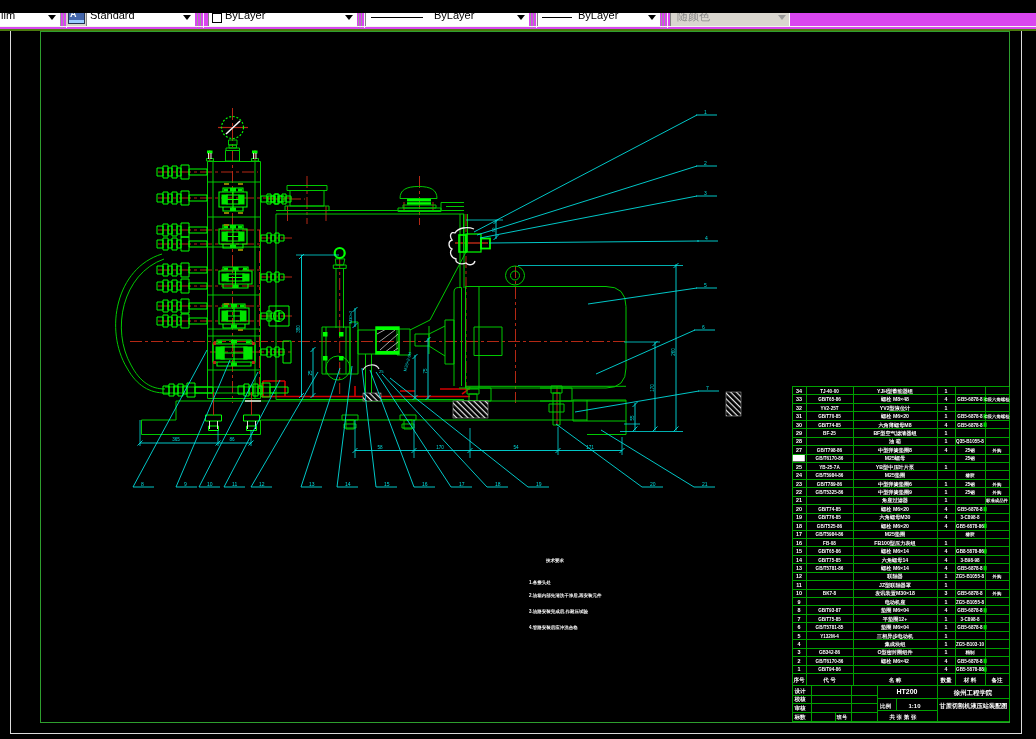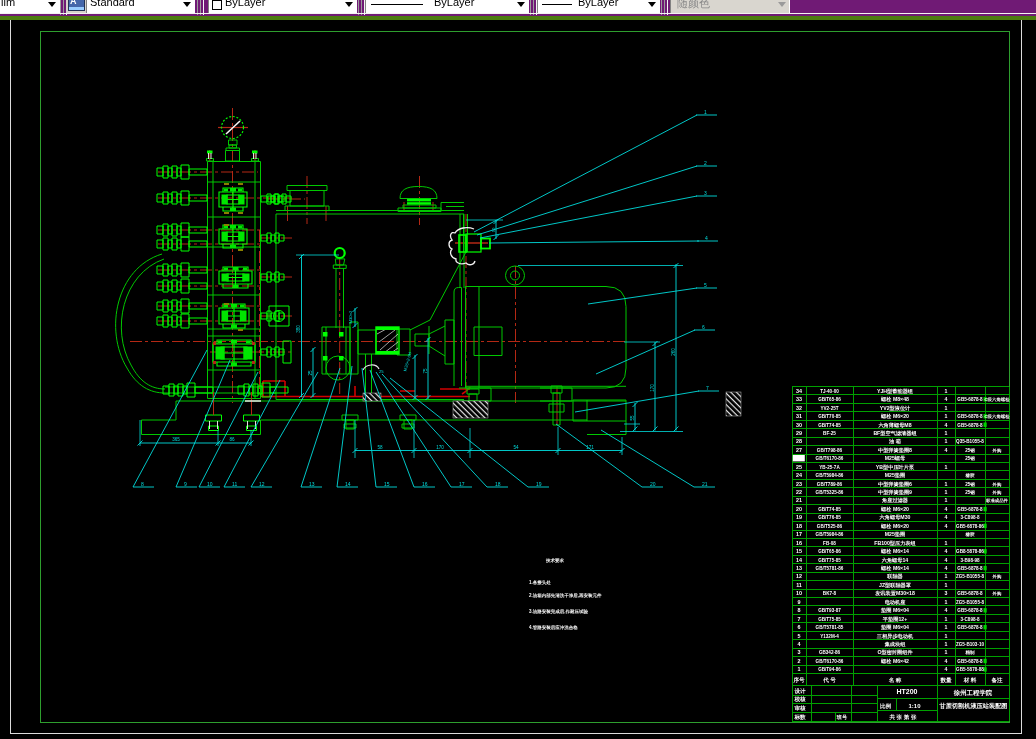--- a/index.html
+++ b/index.html
@@ -1,14 +1,14 @@
 <!DOCTYPE html>
 <html><head><meta charset="utf-8"><style>
 html,body{margin:0;padding:0;background:#000;width:1036px;height:739px;overflow:hidden;position:relative}
-#tb{position:absolute;left:0;top:0;width:1036px;height:16px;background:#701a75;border-bottom:4px solid #4d7c0f;overflow:hidden}
+#tb{position:absolute;left:0;top:13px;width:1036px;height:16px;background:#d946ef;border-bottom:2px solid #4d7c0f;overflow:hidden}
 #tb .hl{position:absolute;left:0;top:13px;width:100%;height:1px;background:#f4f3f0}
 svg{position:absolute;left:0;top:0}
 </style></head><body>
 <svg width="1036" height="739" viewBox="0 0 1036 739">
     <rect x="10" y="19" width="1011" height="714" fill="none" stroke="#DCDCDC" stroke-width="1" shape-rendering="crispEdges"></rect>
     <rect x="40" y="31" width="969" height="691" fill="none" stroke="#2E9E2E" stroke-width="1" shape-rendering="crispEdges"></rect>
     <path d="M792 386.5H1009 M792 394.9H1009 M792 403.4H1009 M792 411.8H1009 M792 420.3H1009 M792 428.7H1009 M792 437.1H1009 M792 445.6H1009 M792 454.0H1009 M792 462.5H1009 M792 470.9H1009 M792 479.3H1009 M792 487.8H1009 M792 496.2H1009 M792 504.7H1009 M792 513.1H1009 M792 521.5H1009 M792 530.0H1009 M792 538.4H1009 M792 546.9H1009 M792 555.3H1009 M792 563.7H1009 M792 572.2H1009 M792 580.6H1009 M792 589.1H1009 M792 597.5H1009 M792 605.9H1009 M792 614.4H1009 M792 622.8H1009 M792 631.3H1009 M792 639.7H1009 M792 648.1H1009 M792 656.6H1009 M792 665.0H1009 M792 673.5H1009 M792 685.5H1009 M792 386.5V685.5 M806 386.5V685.5 M853 386.5V685.5 M937 386.5V685.5 M955 386.5V685.5 M985 386.5V685.5 M1009 386.5V685.5" stroke="#00A000" stroke-width="1" fill="none" shape-rendering="crispEdges"></path>
     <g fill="#00D200">
       <rect x="983.5" y="397.1" width="3.2" height="4.4"></rect>
       <rect x="983.5" y="414.0" width="3.2" height="4.4"></rect>

